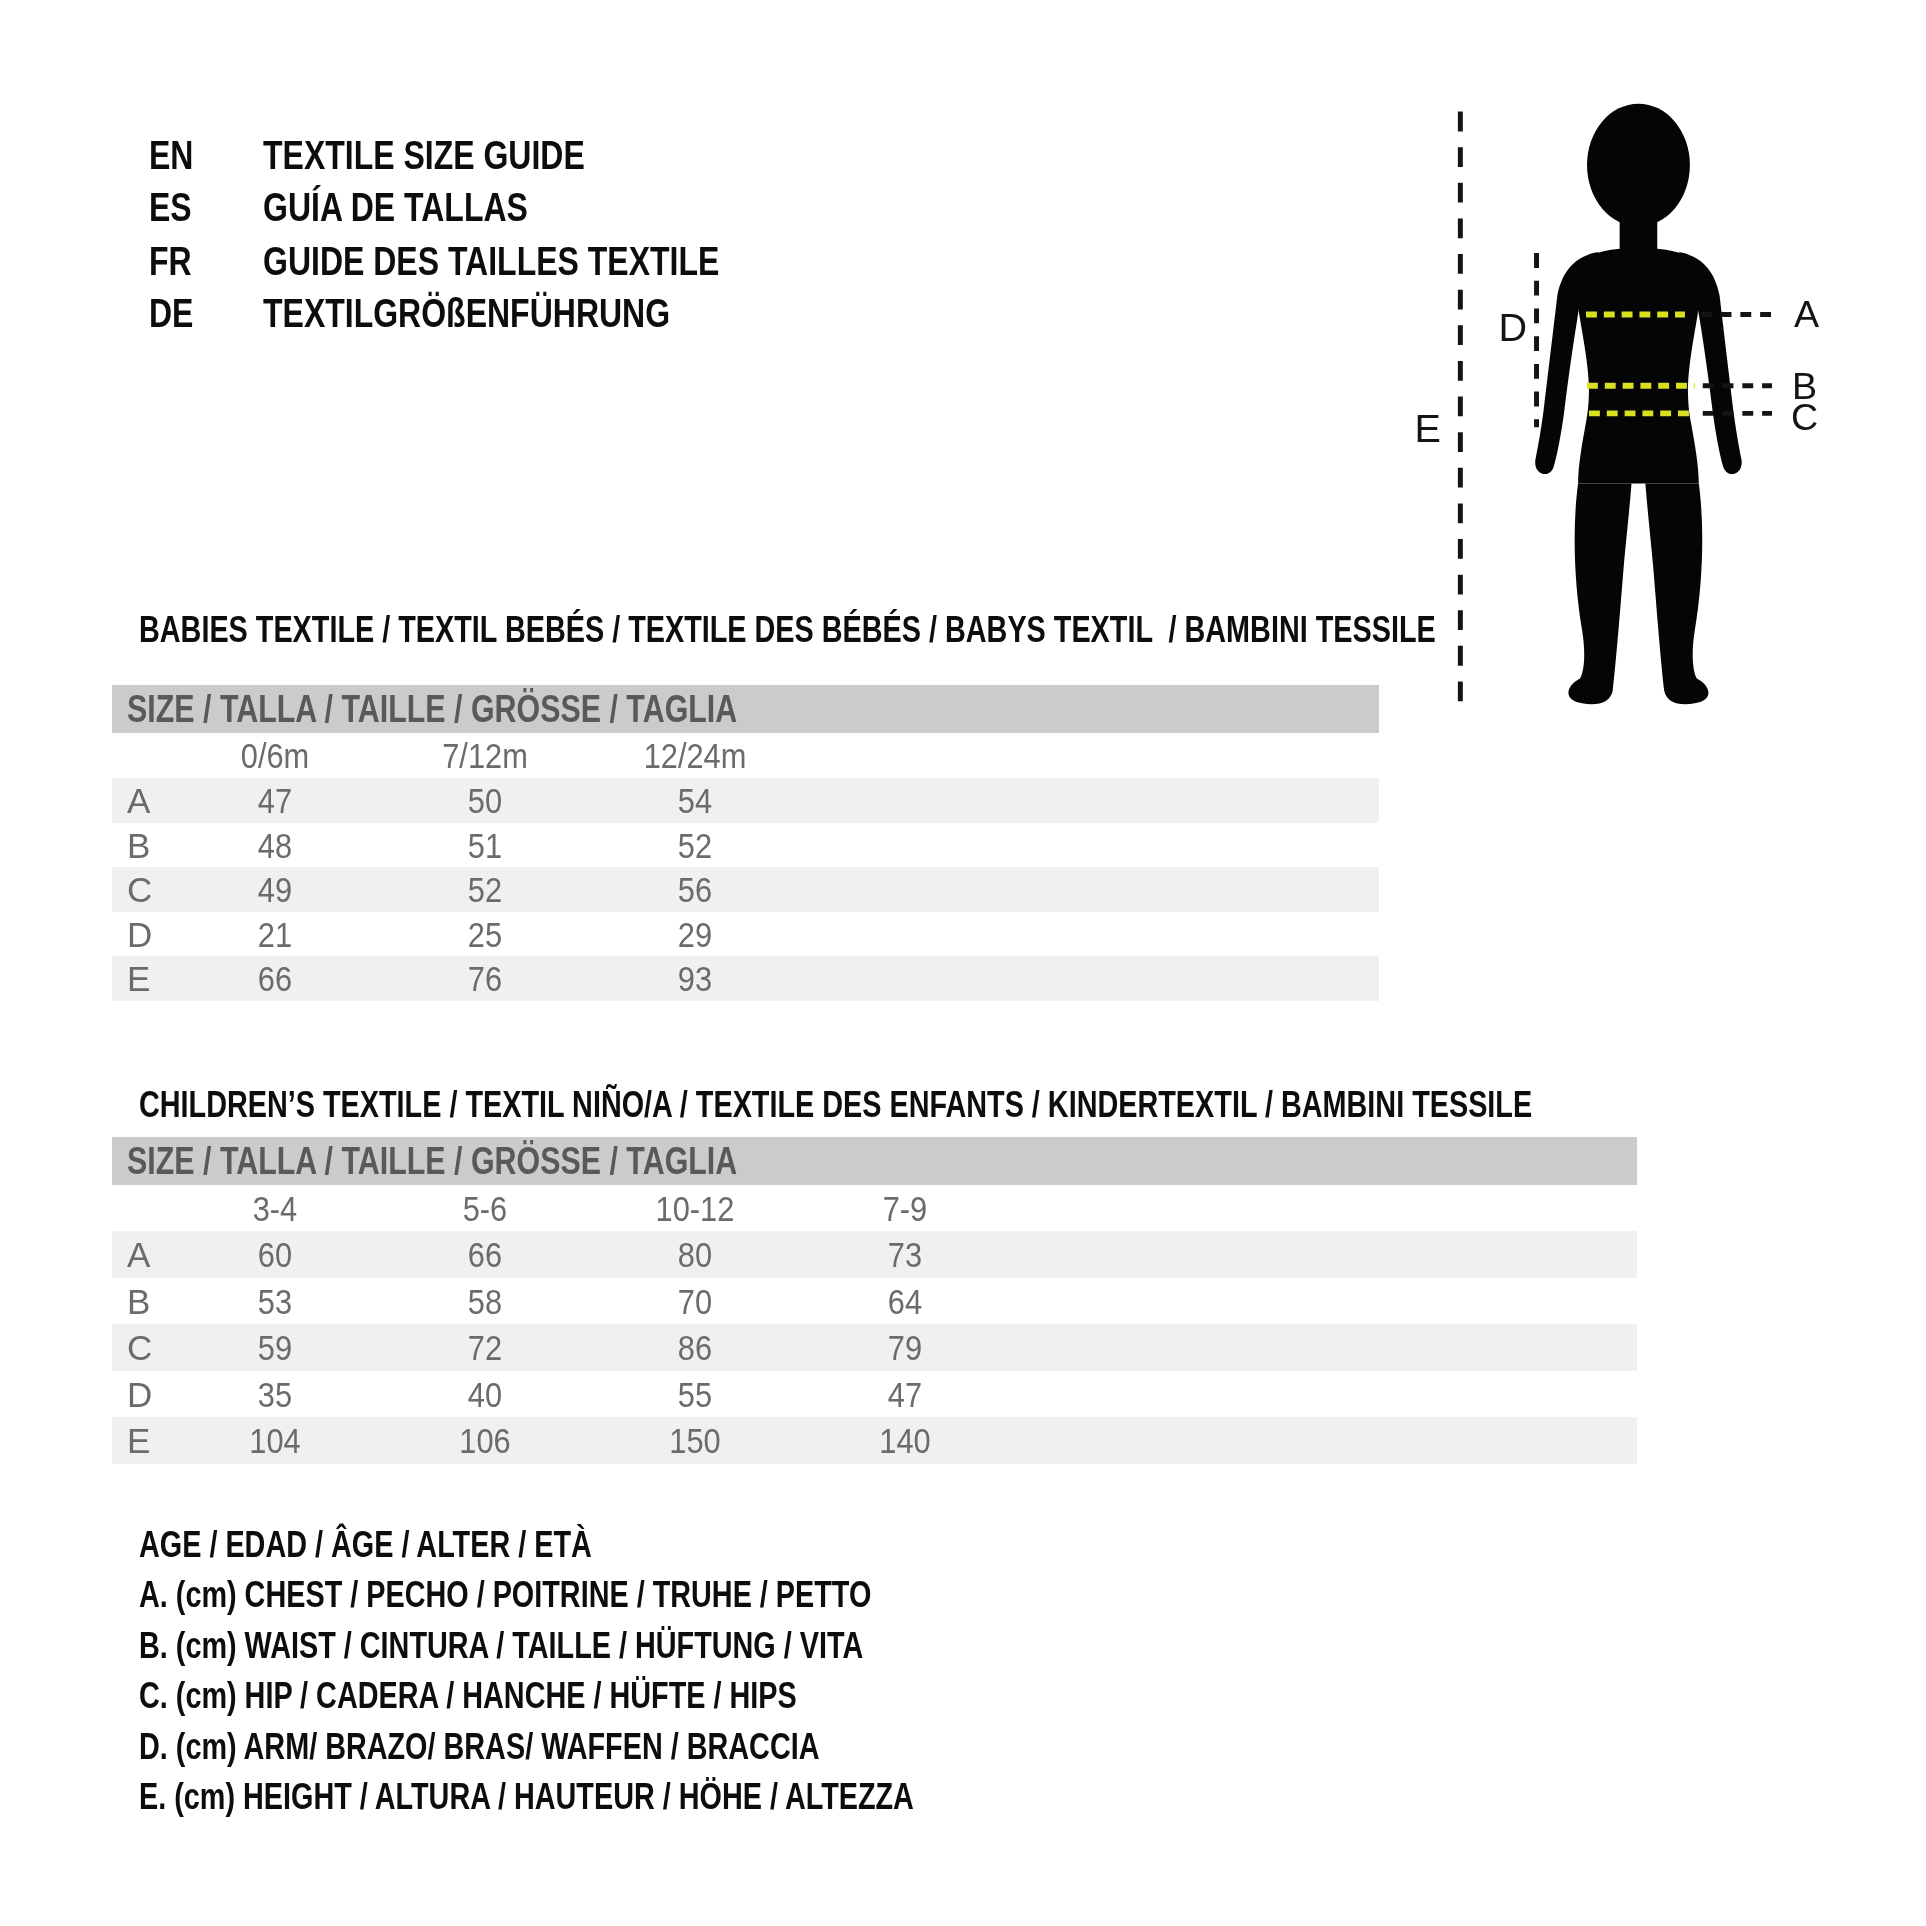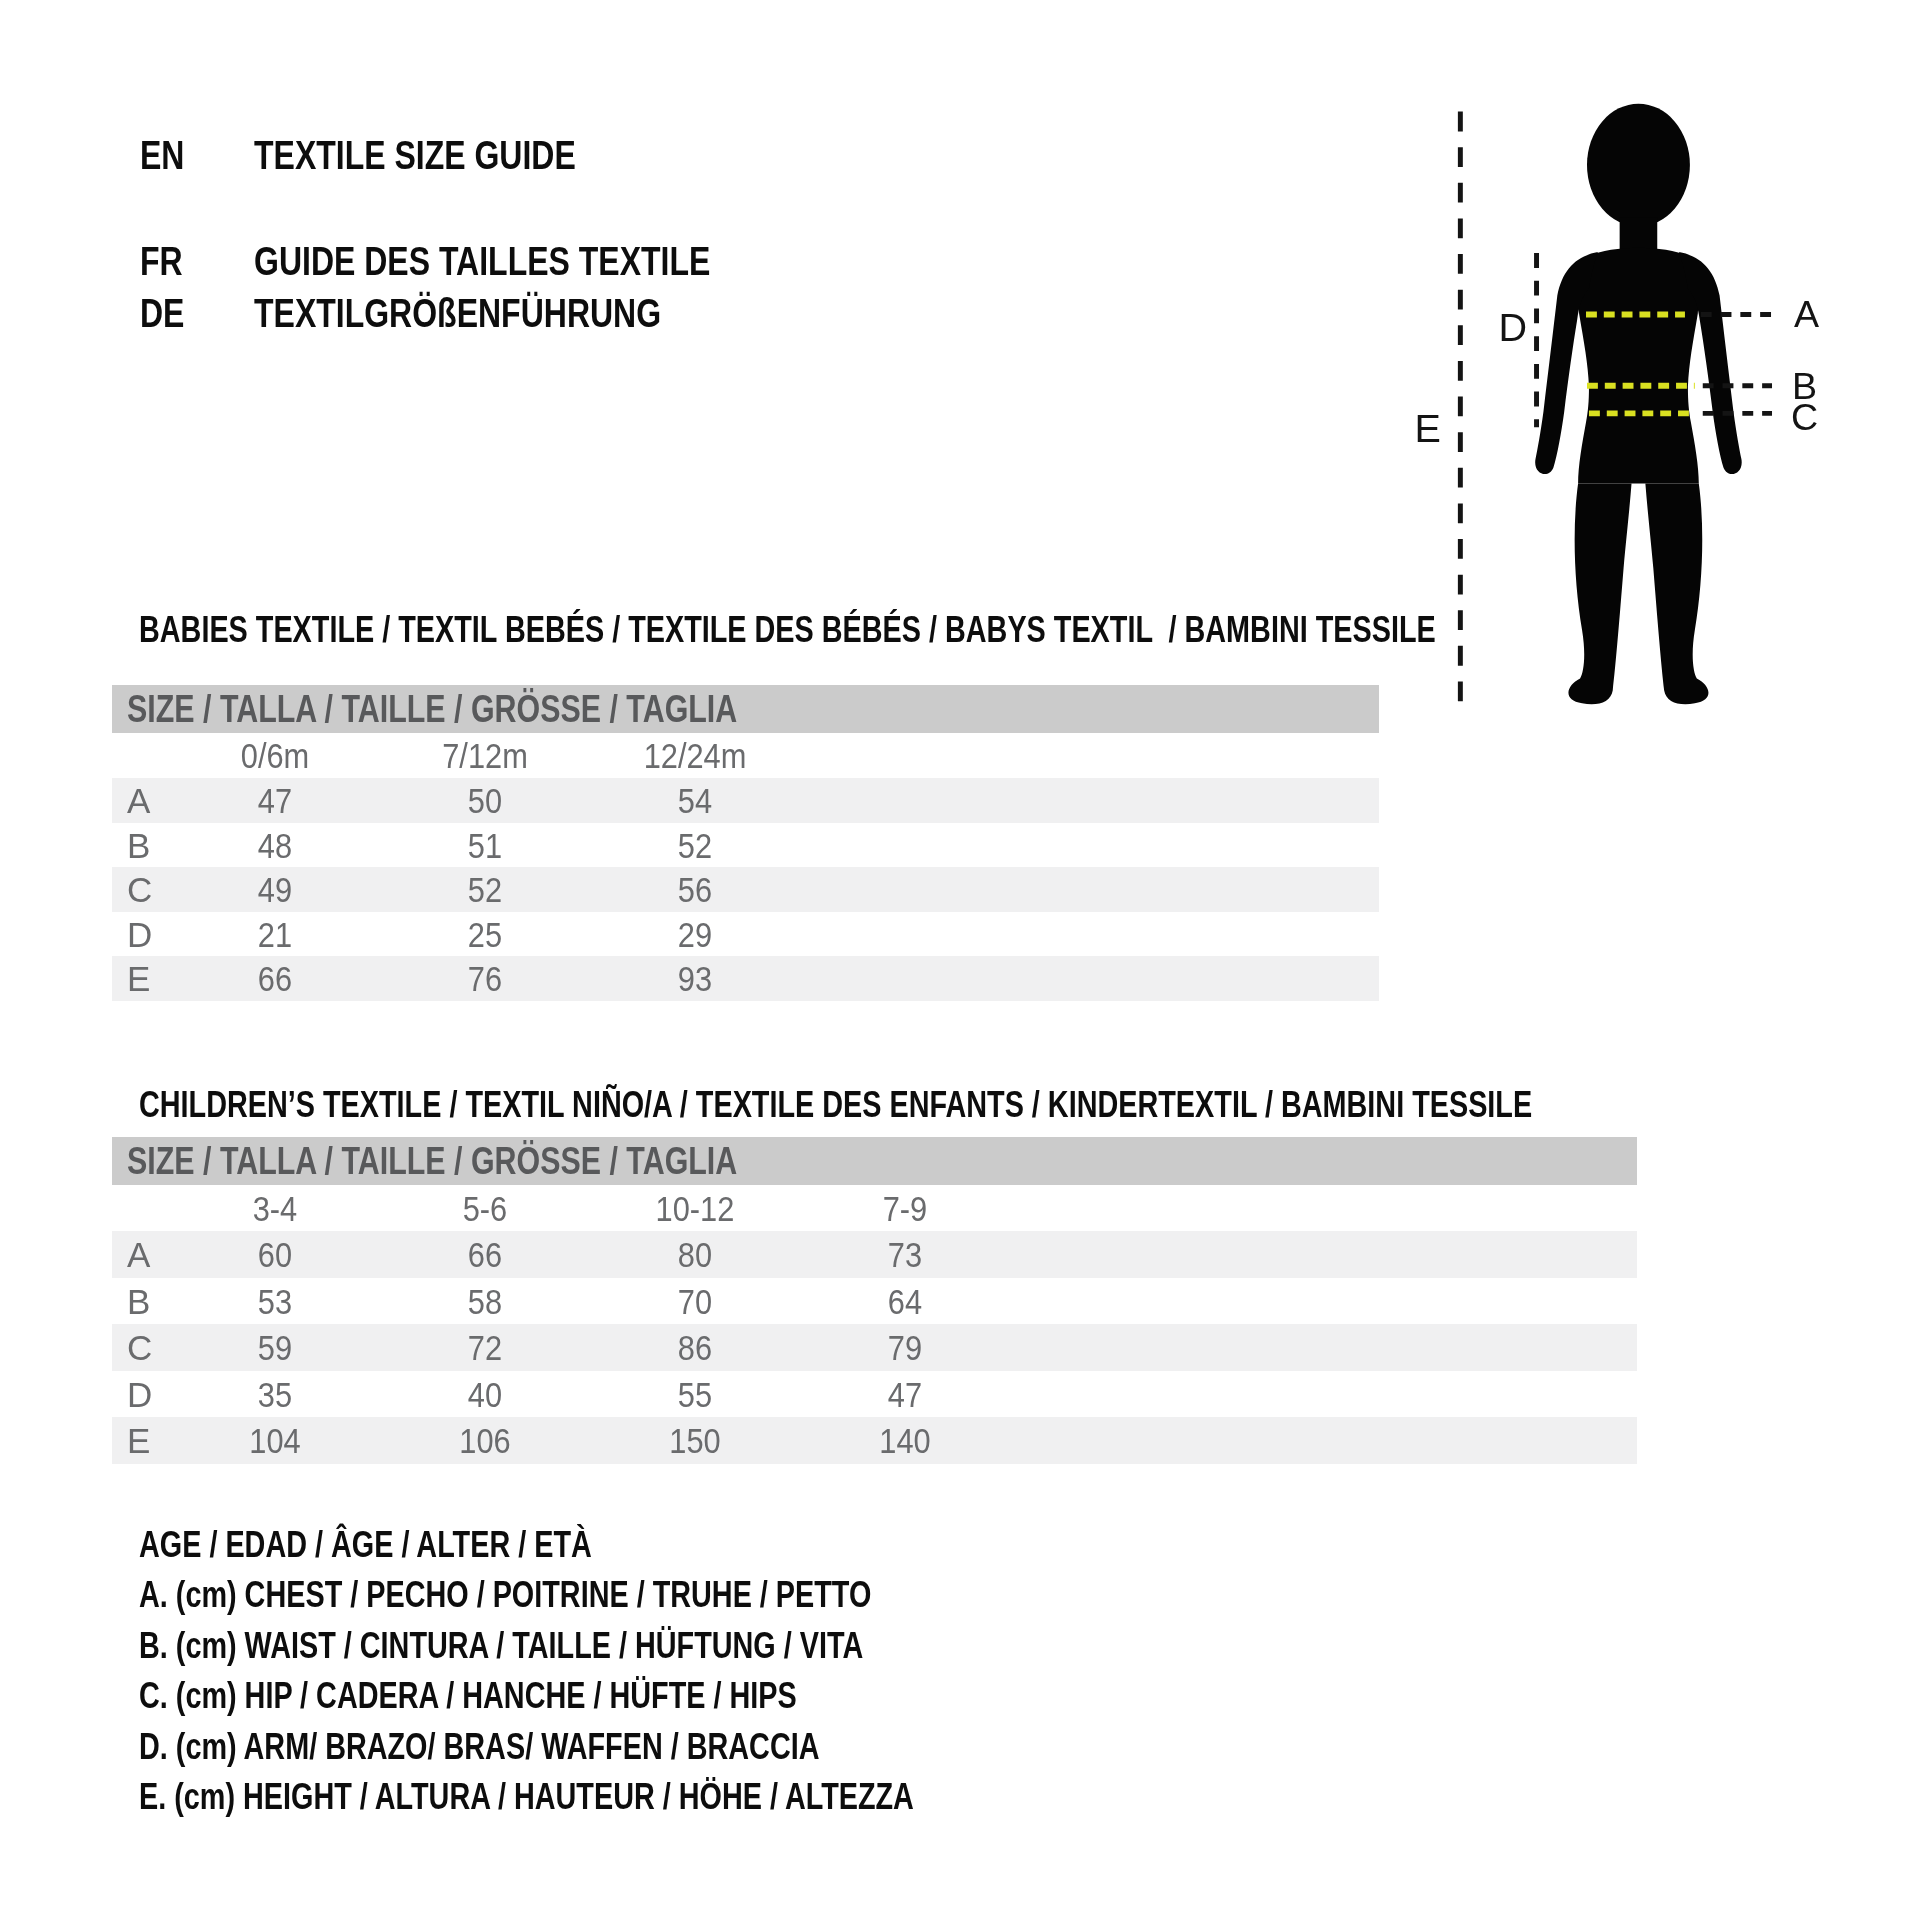--- a/index.html
+++ b/index.html
@@ -2,21 +2,21 @@
 <html><head>
 <meta charset="utf-8">
 <title>TEXTILE SIZE GUIDE</title>
 <style>
   html,body{margin:0;padding:0;background:#ffffff;}
   .page{position:relative;width:1927px;height:1927px;background:#ffffff;overflow:hidden;
         font-family:"Liberation Sans",sans-serif;}
   .abs{position:absolute;}
   .cond{transform:scaleX(0.8);transform-origin:0 50%;white-space:pre;}
   .blk{color:#0d0d0d;font-weight:bold;}
-  .lang-row{position:absolute;left:140px;width:1238px;height:44px;}
+  .lang-row{position:absolute;left:149px;width:1238px;height:44px;}
   .lang-code{position:absolute;left:0;top:0;height:44px;line-height:44px;font-size:40px;}
   .lang-title{position:absolute;left:114px;top:0;height:44px;line-height:44px;font-size:40px;}
   .section-heading{position:absolute;left:139px;height:44px;line-height:44px;font-size:36px;}
   .legend-row{position:absolute;left:139px;height:44px;line-height:44px;font-size:36px;}
   .table-wrap{position:absolute;left:112px;}
   .size-bar{position:absolute;left:0;background:#cbcbcb;}
   .size-bar-label{position:absolute;left:15px;color:#58595b;font-weight:bold;font-size:38px;}
   .stripe{position:absolute;left:0;background:#f0f0f1;}
   .row-label{position:absolute;left:15px;color:#6a6b6d;font-size:35px;}
   .cell{position:absolute;text-align:center;color:#6a6b6d;font-size:35px;
@@ -24,20 +24,24 @@
   svg text{font-family:"Liberation Sans",sans-serif;fill:#141414;}
 </style>
 </head>
 <body>
 
 <div class="page">
 
   <div class="lang-row" style="top:133px">
     <span class="lang-code blk cond">EN</span>
     <span class="lang-title blk cond">TEXTILE SIZE GUIDE</span>
+  </div>
+  <div class="lang-row" style="top:185px">
+    <span class="lang-code blk cond">ES</span>
+    <span class="lang-title blk cond">GUÍA DE TALLAS</span>
   </div>
   <div class="lang-row" style="top:239px">
     <span class="lang-code blk cond">FR</span>
     <span class="lang-title blk cond">GUIDE DES TAILLES TEXTILE</span>
   </div>
   <div class="lang-row" style="top:291px">
     <span class="lang-code blk cond">DE</span>
     <span class="lang-title blk cond">TEXTILGRÖßENFÜHRUNG</span>
   </div>
 

